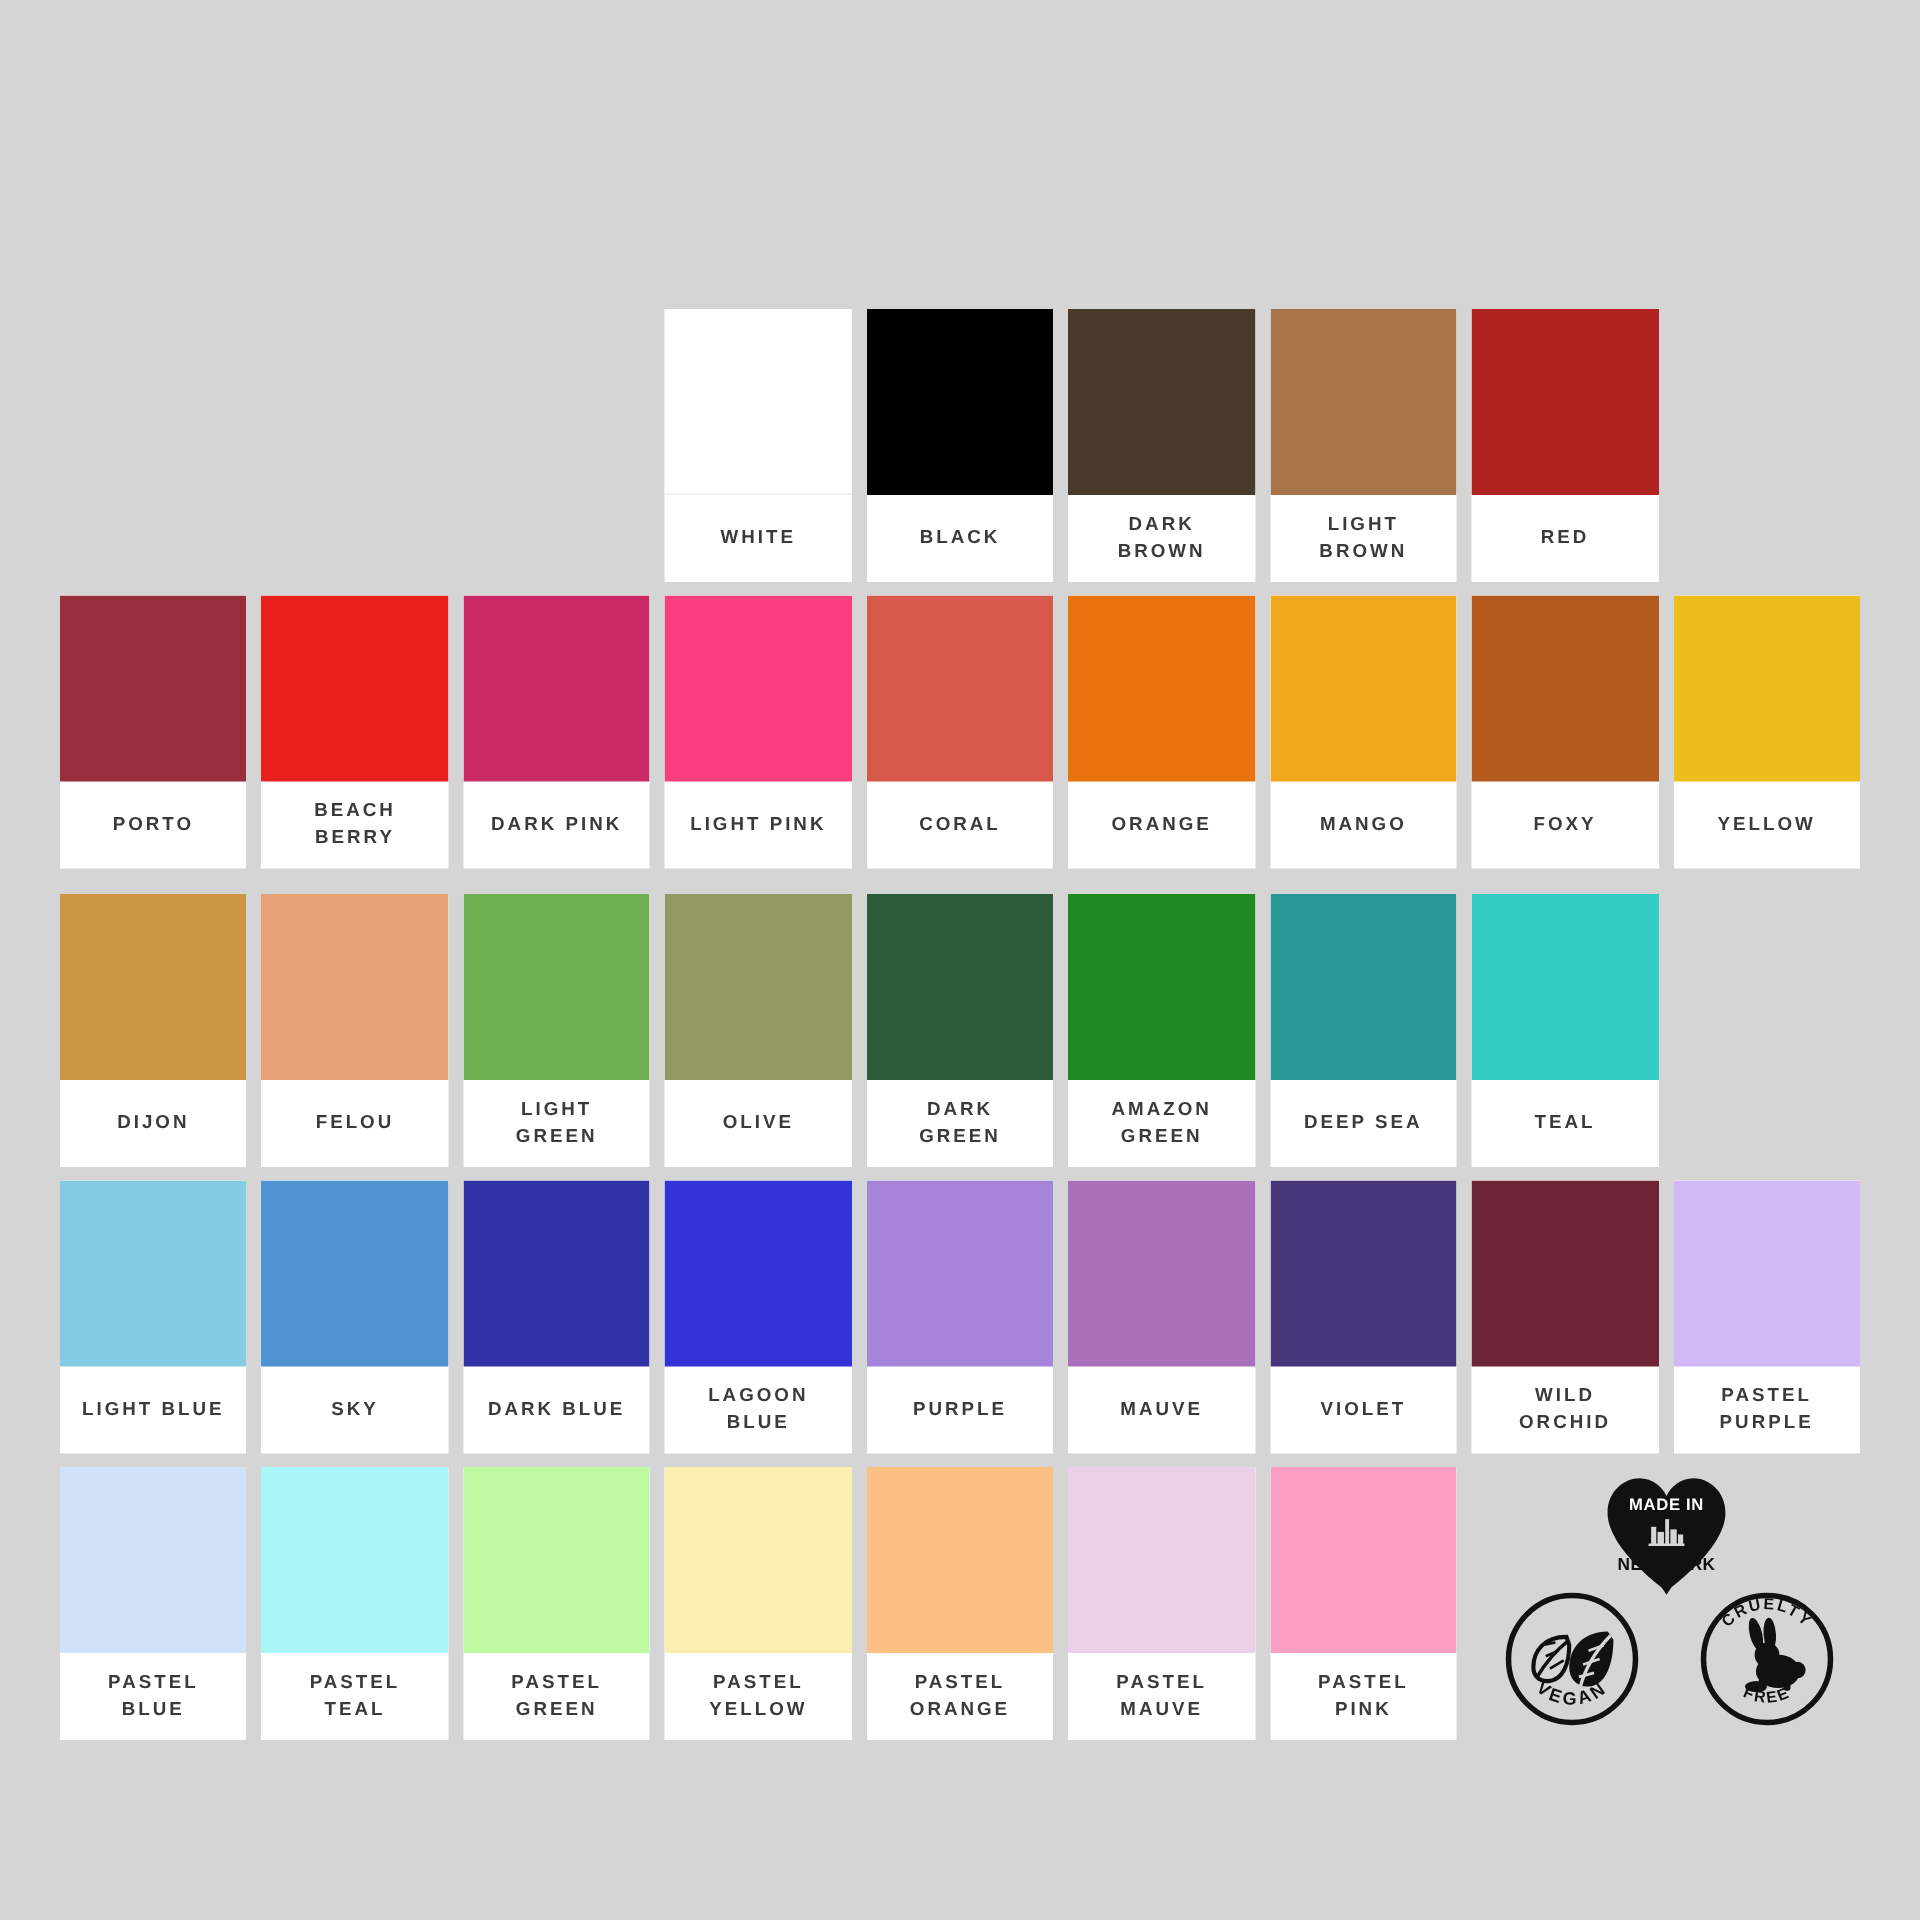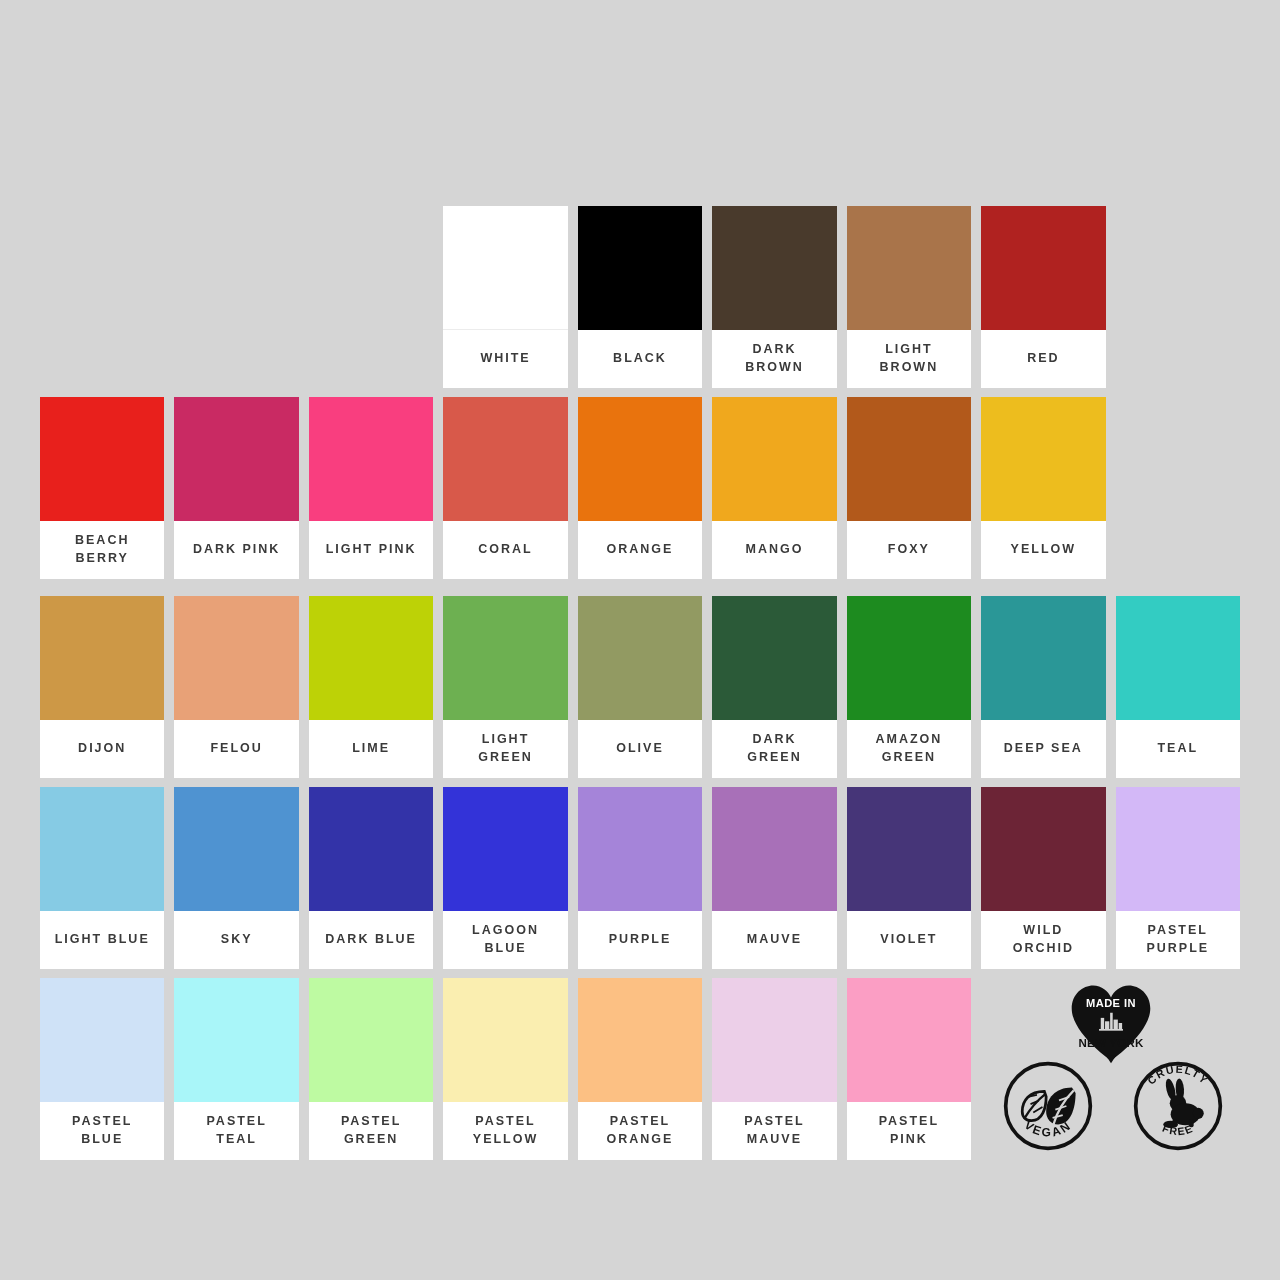--- a/index.html
+++ b/index.html
@@ -137,20 +137,24 @@
     </div>
 
     <div class="card">
       <div class="swatch" style="background-color: rgb(176, 34, 32);"></div>
       <div class="label">RED</div>
     </div>
   </div>
 
   <div class="grid row-tall" style="margin-top:9px;">
     <div class="card">
+      <div class="swatch" style="background-color: rgb(151, 47, 61);"></div>
+      <div class="label">PORTO</div>
+    </div>
+    <div class="card">
       <div class="swatch" style="background-color: rgb(232, 32, 28);"></div>
       <div class="label">BEACH
 BERRY</div>
     </div>
     <div class="card">
       <div class="swatch" style="background-color: rgb(201, 42, 99);"></div>
       <div class="label">DARK PINK</div>
     </div>
     <div class="card">
       <div class="swatch" style="background-color: rgb(249, 62, 127);"></div>
@@ -179,24 +183,20 @@
   </div>
 
   <div class="grid row-tall" style="margin-top:17px;">
     <div class="card">
       <div class="swatch" style="background-color: rgb(205, 152, 70);"></div>
       <div class="label">DIJON</div>
     </div>
     <div class="card">
       <div class="swatch" style="background-color: rgb(232, 161, 119);"></div>
       <div class="label">FELOU</div>
-    </div>
-    <div class="card">
-      <div class="swatch" style="background-color: rgb(189, 210, 6);"></div>
-      <div class="label">LIME</div>
     </div>
     <div class="card">
       <div class="swatch" style="background-color: rgb(109, 176, 81);"></div>
       <div class="label">LIGHT
 GREEN</div>
     </div>
     <div class="card">
       <div class="swatch" style="background-color: rgb(146, 154, 98);"></div>
       <div class="label">OLIVE</div>
     </div>

